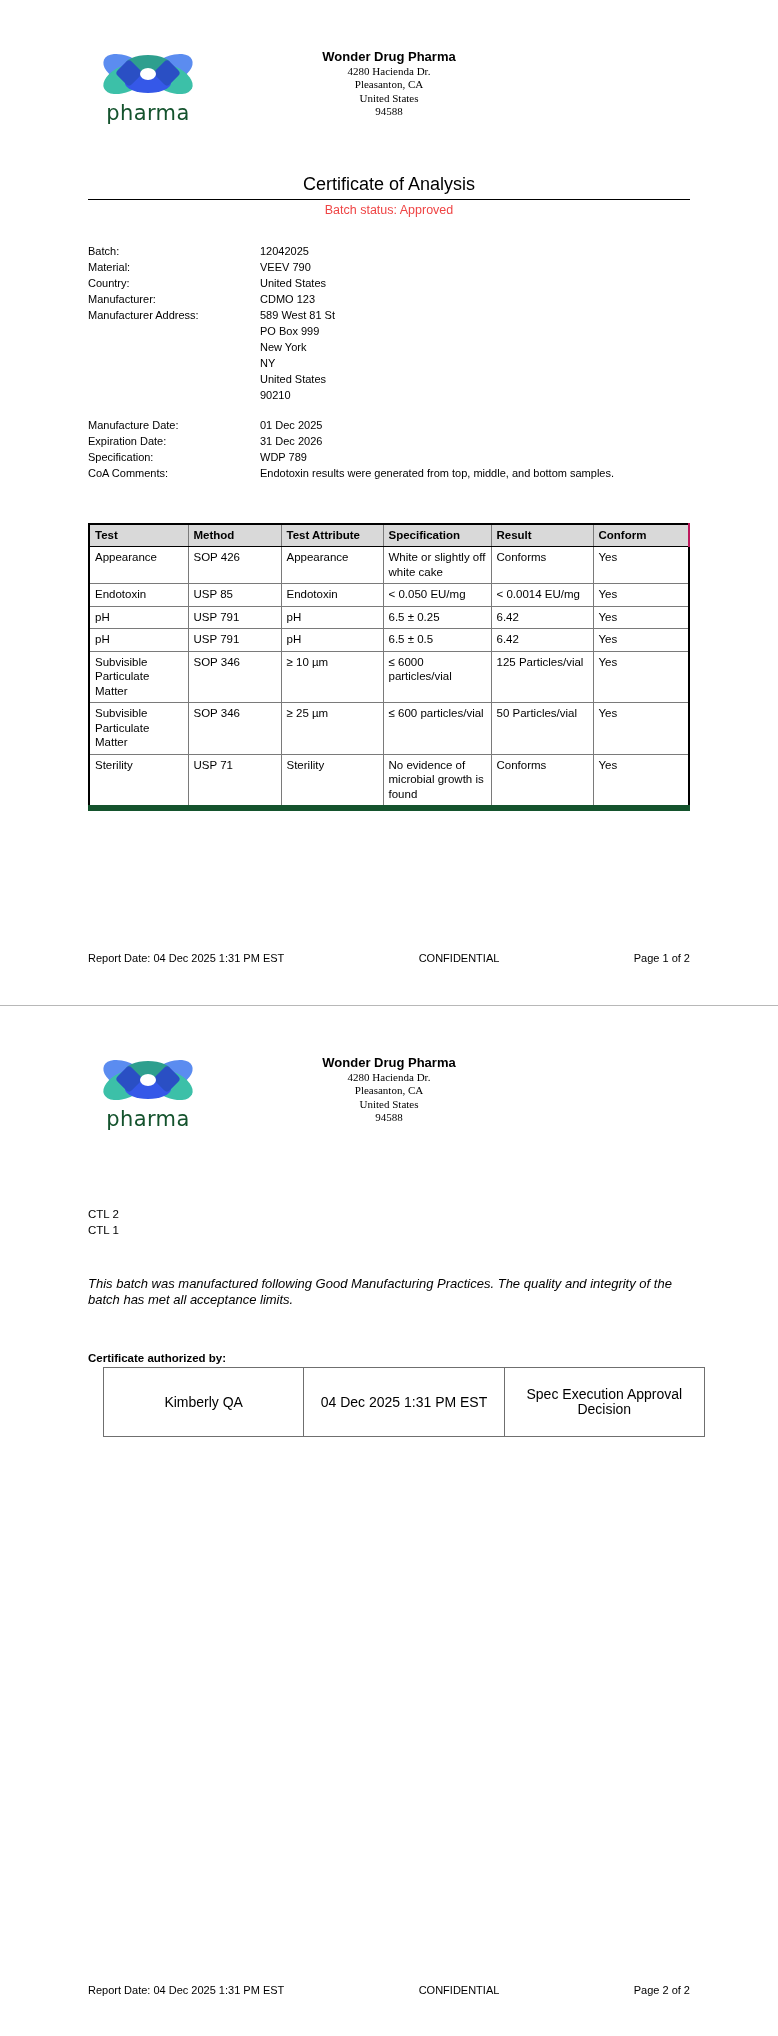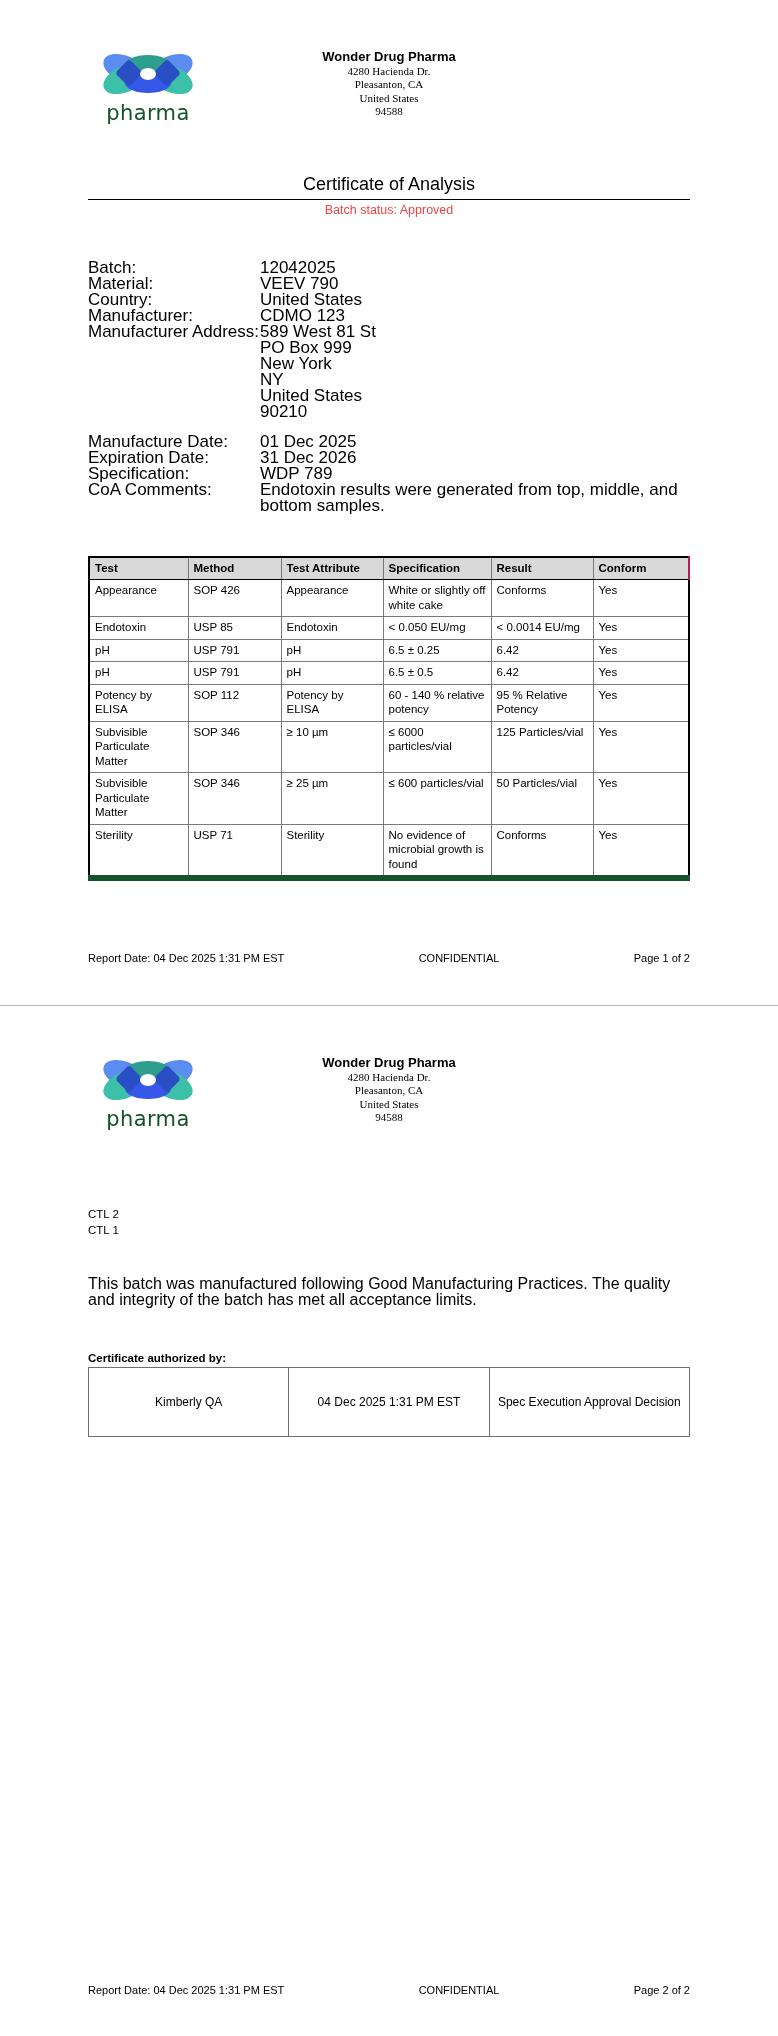--- a/index.html
+++ b/index.html
@@ -104,22 +104,22 @@
   }
   .batch-status {
     text-align: center;
     font-size: 12.5px;
     color: #ef4444;
     padding-top: 3px;
   }
 
   
   .details {
-    margin-top: 43px;
-    font-size: 17px;
+    margin-top: 26px;
+    font-size: 11px;
     line-height: 16px;
   }
   .details table { border-collapse: collapse; width: 100%; }
   .details td { vertical-align: top; padding: 0; }
   .details td.k { width: 172px; white-space: nowrap; }
   .details td.v { }
   .details .spacer td { height: 14px; }
   .addr-lines div { line-height: 16px; }
 
   
@@ -167,31 +167,33 @@
   .footer .mid { text-align: center; }
   .footer .right { text-align: right; }
 
   
   .section-label {
     font-weight: bold;
     font-size: 11.5px;
   }
   .loc-list div { font-size: 11.5px; line-height: 16px; }
   .statement {
-    font-size: 16px;
+    font-size: 13px;
     line-height: 16px;
     margin-top: 38px;
+    font-style: italic;
   }
   .auth-label { margin-top: 44px; }
   .auth-table {
     width: 100%;
     border-collapse: collapse;
-    font-size: 12px;
+    font-size: 14px;
     margin-top: 3px;
     table-layout: fixed;
+    margin-left: 15px;
   }
   .auth-table td {
     border: 1px solid #6f6f6f;
     text-align: center;
     padding: 12px 8px;
     height: 44px;
     vertical-align: middle;
     line-height: 15px;
   }
 </style>
@@ -331,28 +333,20 @@
             </tr>
             <tr>
               <td>pH</td>
               <td>USP 791</td>
               <td>pH</td>
               <td>6.5 ± 0.5</td>
               <td>6.42</td>
               <td>Yes</td>
             </tr>
             <tr>
-              <td>Potency by ELISA</td>
-              <td>SOP 112</td>
-              <td>Potency by ELISA</td>
-              <td>60 - 140 % relative potency</td>
-              <td>95 % Relative Potency</td>
-              <td>Yes</td>
-            </tr>
-            <tr>
               <td>Subvisible Particulate Matter</td>
               <td>SOP 346</td>
               <td>≥ 10 µm</td>
               <td>≤ 6000 particles/vial</td>
               <td>125 Particles/vial</td>
               <td>Yes</td>
             </tr>
             <tr>
               <td>Subvisible Particulate Matter</td>
               <td>SOP 346</td>

